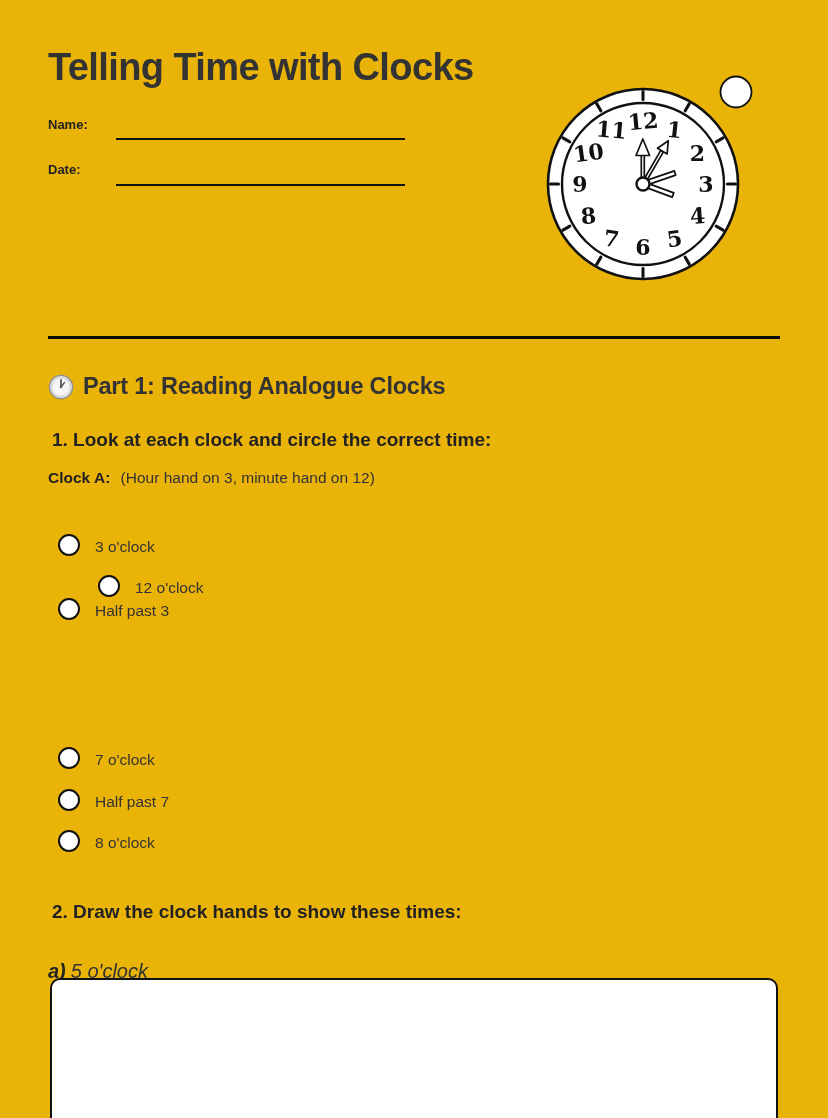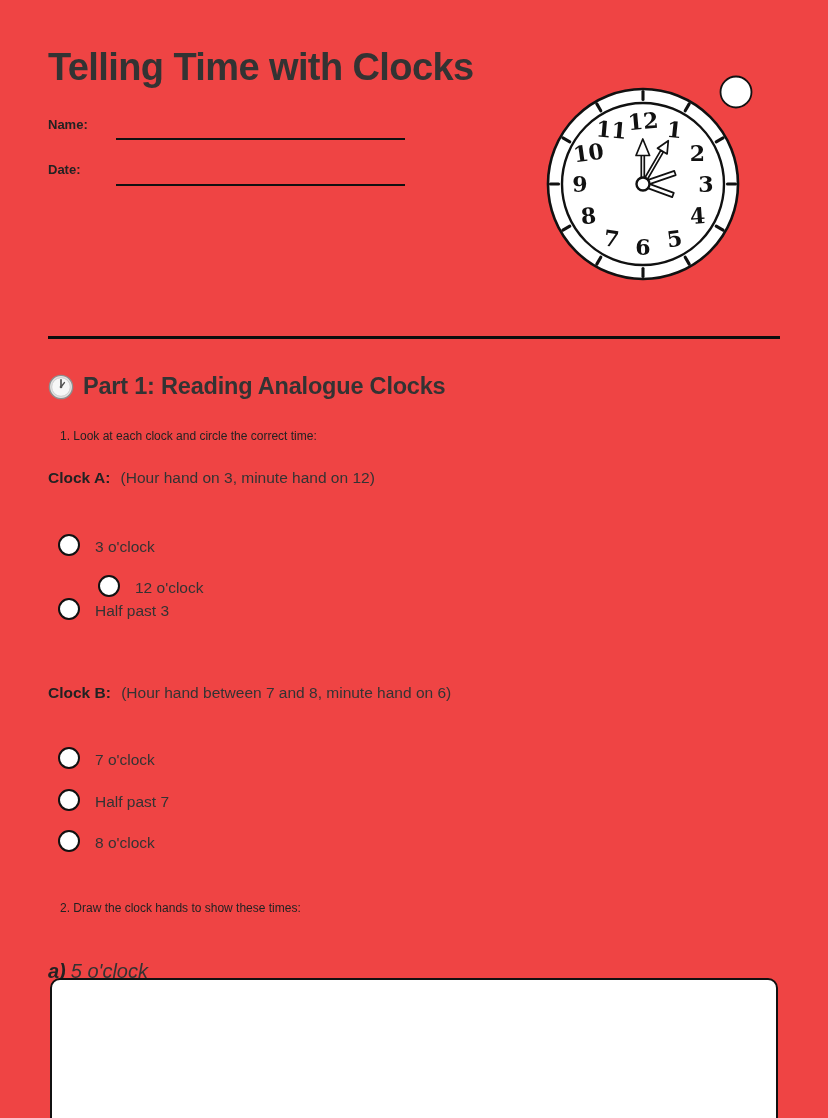--- a/index.html
+++ b/index.html
@@ -1,21 +1,21 @@
 <!DOCTYPE html>
 <html><head>
 <meta charset="utf-8">
 <style>
   * { margin: 0; padding: 0; box-sizing: border-box; }
   html, body { background: #ffffff; }
   .page {
     position: relative;
     width: 828px;
     height: 1118px;
-    background: #ef4444;
+    background: #eab308;
     overflow: hidden;
     font-family: "Liberation Sans", "DejaVu Sans", sans-serif;
     color: #333333;
   }
   .title {
     position: absolute;
     left: 48px; top: 46px;
     font-size: 38px;
     font-weight: 700;
     letter-spacing: -0.6px;
@@ -50,23 +50,23 @@
   }
   .part-heading .heading-text {
     font-size: 23.5px;
     font-weight: 700;
     letter-spacing: -0.2px;
     color: #333333;
     white-space: nowrap;
   }
   .prompt {
     position: absolute;
-    left: 60px;
-    font-size: 12px;
-    font-weight: 400;
+    left: 52px;
+    font-size: 19px;
+    font-weight: 700;
     color: #222222;
     white-space: nowrap;
   }
   .q1-prompt { top: 429px; }
   .q2-prompt { top: 901px; }
   .clock-line {
     position: absolute;
     left: 48px;
     font-size: 15.5px;
     color: #333;
@@ -200,24 +200,20 @@
   </div>
   <div class="option-row oa2">
     <span class="radio"></span>
     <span class="option-label">12 o'clock</span>
   </div>
   <div class="option-row oa3">
     <span class="radio"></span>
     <span class="option-label">Half past 3</span>
   </div>
 
-  <div class="clock-line clock-b-line">
-    <span class="clock-label">Clock B:</span>
-    <span class="clock-desc">(Hour hand between 7 and 8, minute hand on 6)</span>
-  </div>
 
   <div class="option-row ob1">
     <span class="radio"></span>
     <span class="option-label">7 o'clock</span>
   </div>
   <div class="option-row ob2">
     <span class="radio"></span>
     <span class="option-label">Half past 7</span>
   </div>
   <div class="option-row ob3">

